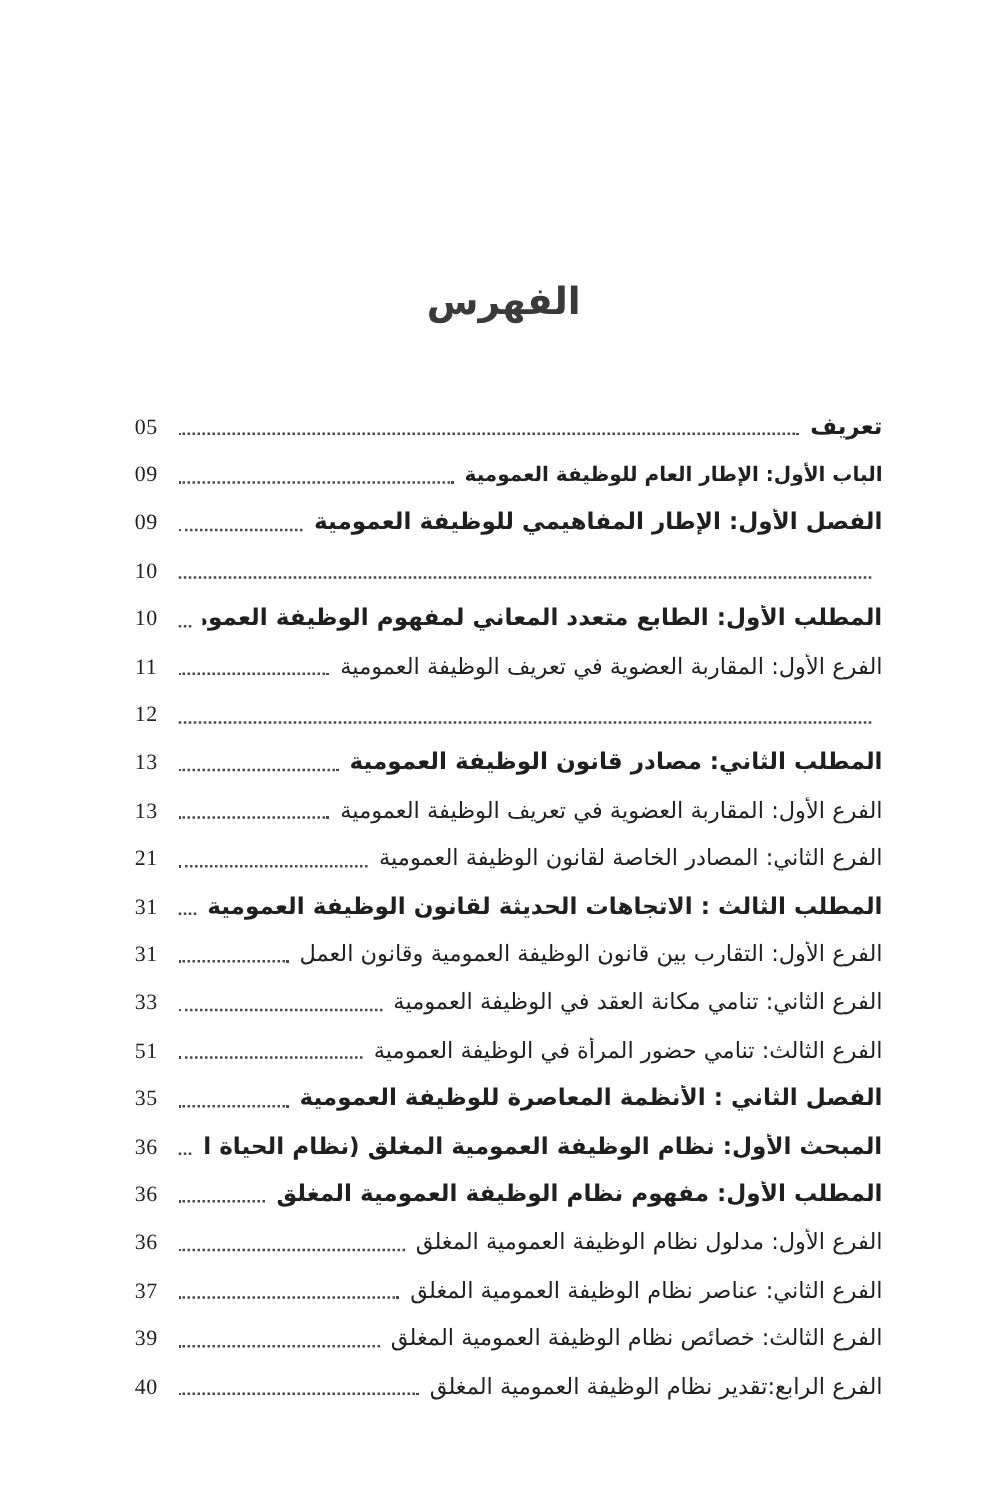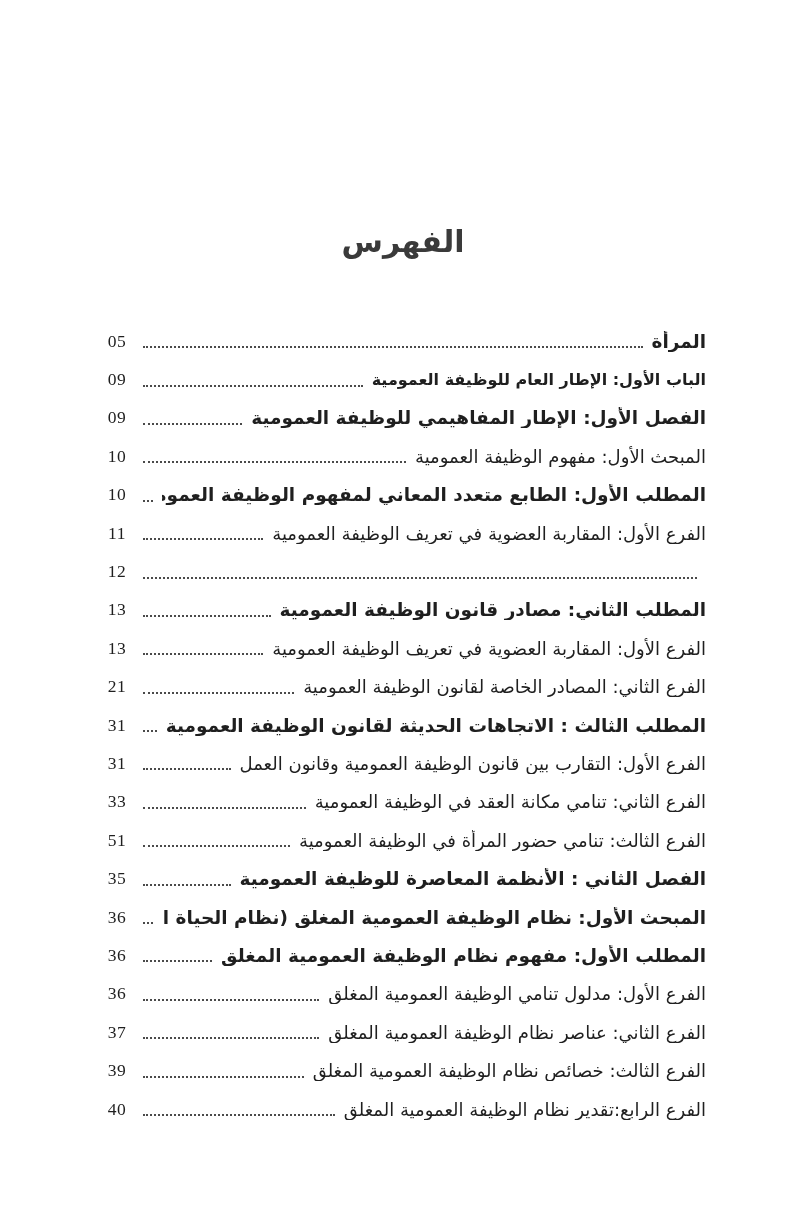--- a/index.html
+++ b/index.html
@@ -89,39 +89,38 @@
   }
 </style>
 </head>
 <body>
 
 <div class="page">
   <h1 class="page-title">الفهرس</h1>
 
   <ol class="toc-list" id="toc-list">
   <li class="toc-row bold">
-    <span class="entry-label">المرأة</span>
+    <span class="entry-label">تعريف</span>
     <span class="leader"></span>
     <span class="page-num">05</span>
   </li>
 
   <li class="toc-row part">
     <span class="entry-label">الباب الأول:  الإطار العام للوظيفة العمومية</span>
     <span class="leader"></span>
     <span class="page-num">09</span>
   </li>
 
   <li class="toc-row bold">
     <span class="entry-label">الفصل الأول:  الإطار المفاهيمي للوظيفة العمومية</span>
     <span class="leader"></span>
     <span class="page-num">09</span>
   </li>
 
   <li class="toc-row regular">
-    <span class="entry-label">المبحث الأول: مفهوم الوظيفة العمومية</span>
     <span class="leader"></span>
     <span class="page-num">10</span>
   </li>
 
   <li class="toc-row bold">
     <span class="entry-label">المطلب الأول:  الطابع متعدد المعاني لمفهوم الوظيفة العمومية</span>
     <span class="leader"></span>
     <span class="page-num">10</span>
   </li>
 
@@ -190,21 +189,21 @@
     <span class="page-num">36</span>
   </li>
 
   <li class="toc-row bold">
     <span class="entry-label">المطلب الأول: مفهوم نظام الوظيفة العمومية المغلق</span>
     <span class="leader"></span>
     <span class="page-num">36</span>
   </li>
 
   <li class="toc-row regular">
-    <span class="entry-label">الفرع الأول: مدلول تنامي الوظيفة العمومية المغلق</span>
+    <span class="entry-label">الفرع الأول: مدلول نظام الوظيفة العمومية المغلق</span>
     <span class="leader"></span>
     <span class="page-num">36</span>
   </li>
 
   <li class="toc-row regular">
     <span class="entry-label">الفرع الثاني: عناصر نظام الوظيفة العمومية المغلق</span>
     <span class="leader"></span>
     <span class="page-num">37</span>
   </li>
 

